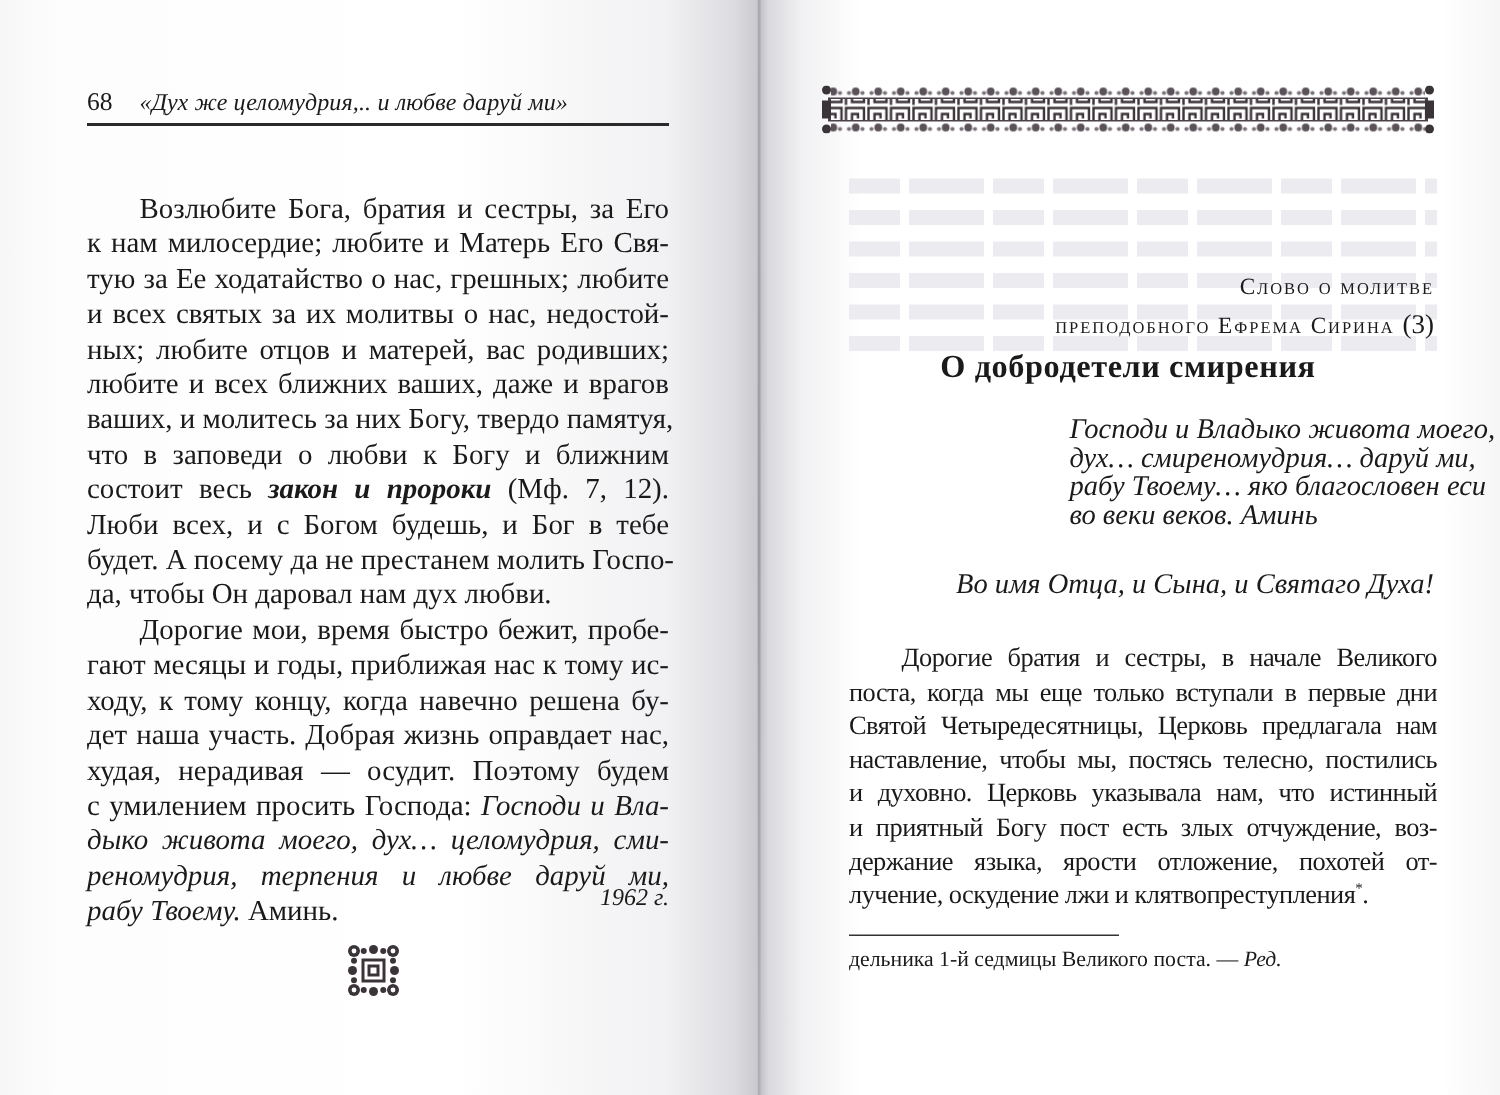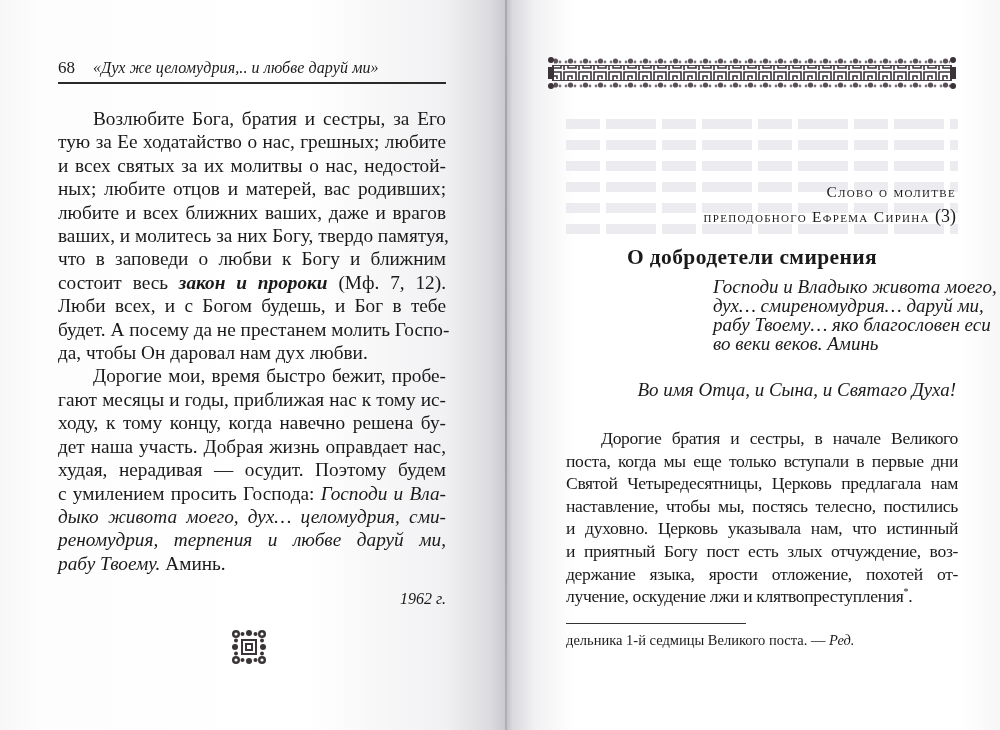--- a/index.html
+++ b/index.html
@@ -31,21 +31,21 @@
       display: flex; align-items: baseline; gap: 18px;
       font-size: 17px;
     }
     .running-head .num { font-size: 17px; }
     .running-head .title { font-style: italic; font-size: 16px; letter-spacing: 0.1px; }
     .head-rule {
       position: absolute; left: 58px; top: 82px; width: 388px; height: 1.5px;
       background: #2a2a2a;
     }
     .left-body {
-      position: absolute; left: 58px; top: 107px; width: 388px;
+      position: absolute; left: 58px; top: 128px; width: 388px;
       font-size: 19.3px; line-height: 23.4px;
     }
     .line { display: block; white-space: nowrap; text-align: justify; text-align-last: justify; }
     .line.last { text-align-last: left; }
     .line.indent { padding-left: 35px; }
     .bi { font-weight: bold; font-style: italic; margin-top: 39px; }
     .it { font-style: italic; }
     .date {
       position: absolute; left: 58px; top: 590px; width: 388px;
       text-align: right; font-style: italic; font-size: 16px;
@@ -65,21 +65,21 @@
     .chapter-head {
       position: absolute; left: 548px; top: 180px; width: 408px; text-align: center;
     }
     .chapter-head .l1, .chapter-head .l2 {
       display: block; font-size: 15.5px; letter-spacing: 1.3px; line-height: 24px;
       font-variant: small-caps;
       text-align: right;
     }
     .chapter-head .l2 .n { letter-spacing: 0; font-variant: normal; font-size: 18px; }
     .chapter-head .l3 {
-      display: block; font-weight: bold; font-size: 21.5px; margin-top: 16px; letter-spacing: 0.4px;
+      display: block; font-weight: bold; font-size: 21.5px; margin-top: 2px; letter-spacing: 0.4px;
     }
     .epigraph {
       position: absolute; left: 713px; top: 277px; width: 250px;
       font-style: italic; font-size: 19px; line-height: 19px;
     }
     .invocation {
       position: absolute; left: 548px; top: 379px; width: 408px; text-align: right;
       font-style: italic; font-size: 19px;
     }
     .right-body {
@@ -103,20 +103,21 @@
 
   <div class="page page-left">
     <div class="running-head">
       <span class="num">68</span>
       <span class="title">«Дух же целомудрия,.. и любве даруй ми»</span>
     </div>
     <div class="head-rule"></div>
 
     <div class="left-body">
       <span class="line indent">Возлюбите Бога, братия и сестры, за Его</span>
+      <span class="line">к нам милосердие; любите и Матерь Его Свя-</span>
       <span class="line">тую за Ее ходатайство о нас, грешных; любите</span>
       <span class="line">и всех святых за их молитвы о нас, недостой-</span>
       <span class="line">ных; любите отцов и матерей, вас родивших;</span>
       <span class="line">любите и всех ближних ваших, даже и врагов</span>
       <span class="line">ваших, и молитесь за них Богу, твердо памятуя,</span>
       <span class="line">что в заповеди о любви к Богу и ближним</span>
       <span class="line"><span>состоит весь </span><span class="bi">закон и пророки</span><span> (Мф. 7, 12).</span></span>
       <span class="line">Люби всех, и с Богом будешь, и Бог в тебе</span>
       <span class="line">будет. А посему да не престанем молить Госпо-</span>
       <span class="line last">да, чтобы Он даровал нам дух любви.</span>

